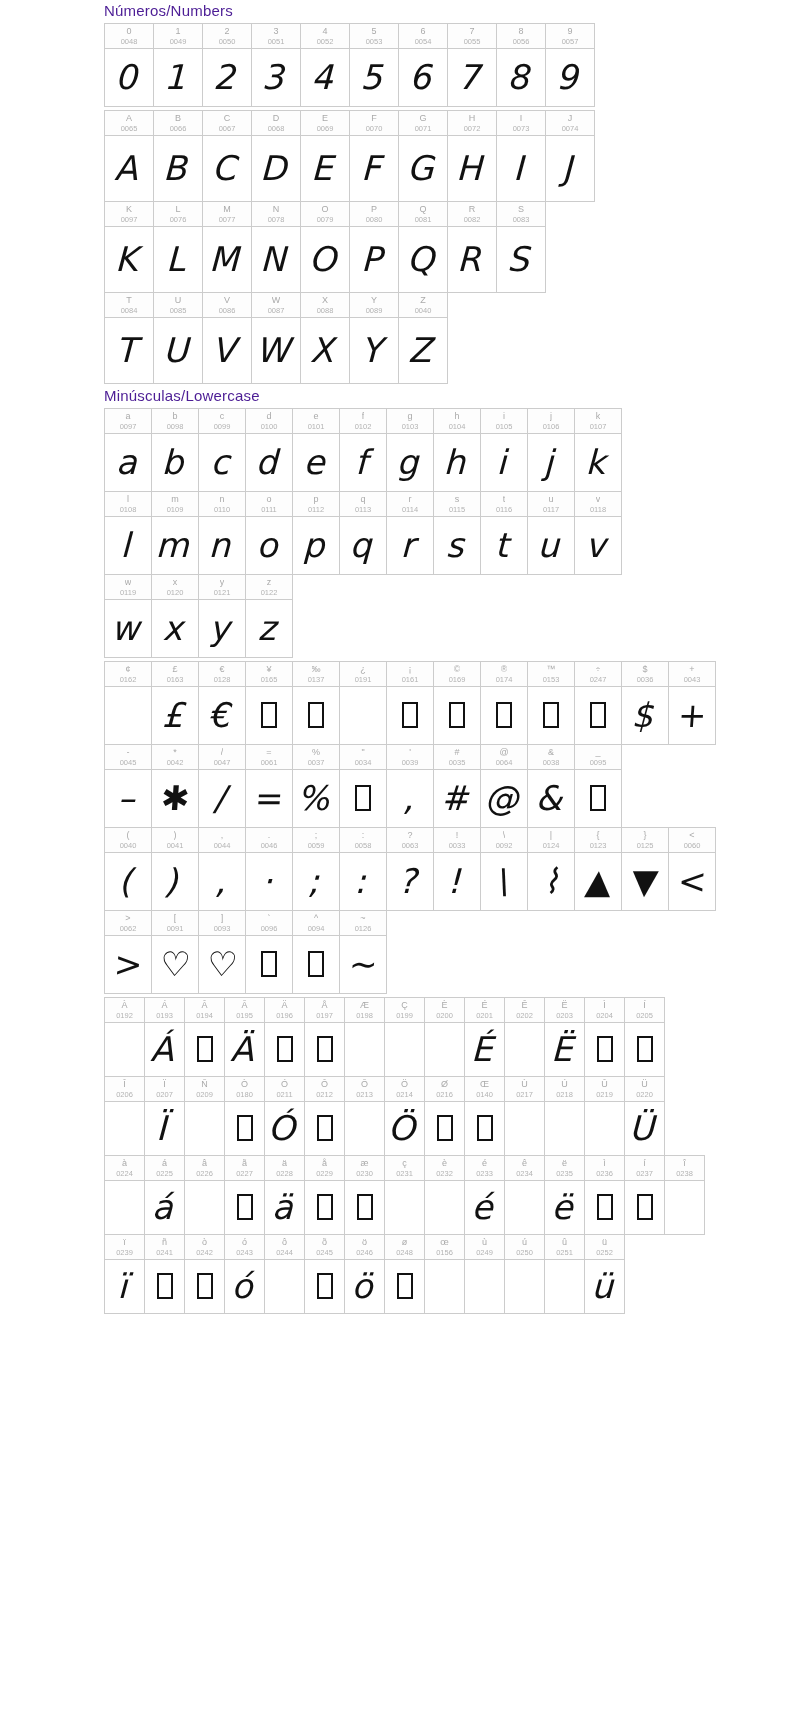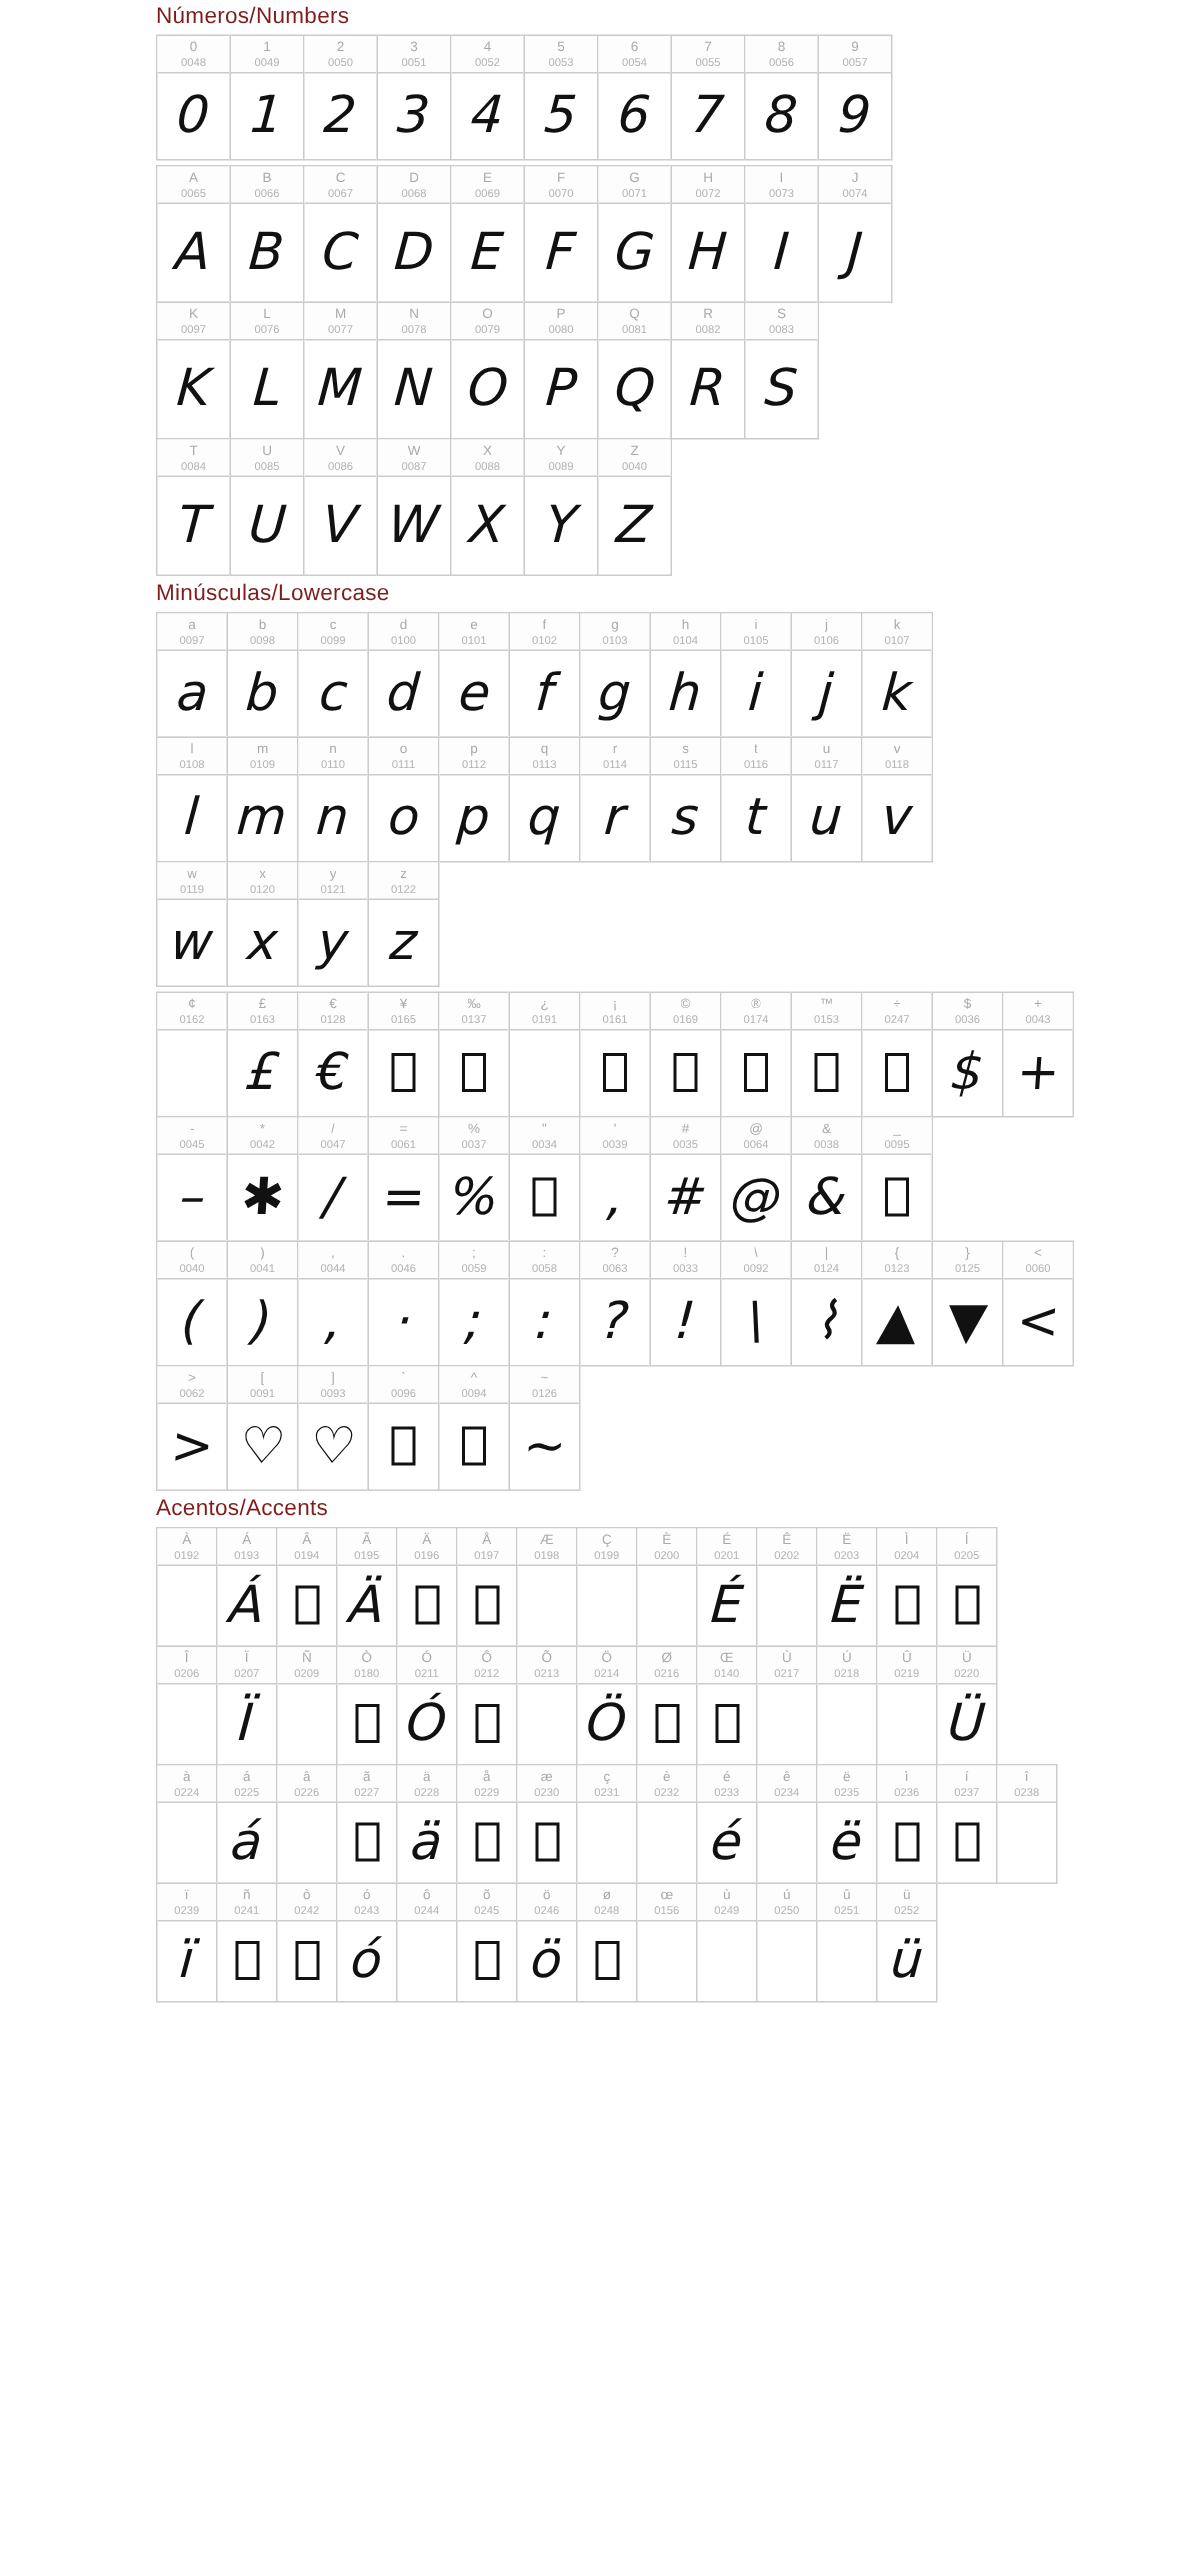--- a/index.html
+++ b/index.html
@@ -15,21 +15,21 @@
   .page {
     width: 800px;
     padding-top: 0px;
     box-sizing: border-box;
   }
   .section {
     margin-bottom: 4px;
   }
   .section-title {
     font-size: 15px;
-    color: #7f1d1d;
+    color: #4c1d95;
     margin: 0 0 4px 104px;
     font-family: "Liberation Sans", sans-serif;
     letter-spacing: 0.2px;
   }
   .section-first .section-title {
     margin-top: 2px;
   }
   .grid {
     margin-left: 104px;
   }
@@ -1079,21 +1079,20 @@
                 <div class="code">0126</div>
               </div>
               <div class="cell-body">
                 <span class="glyph-hand">∼</span>
               </div>
             </div>
           </div>
         </div>
       </div>
       <div class="section">
-        <div class="section-title">Acentos/Accents</div>
         <div class="grid">
           <div class="row">
             <div class="cell" style="width: 41px; height: 80px;">
               <div class="cell-head">
                 <div class="ch">À</div>
                 <div class="code">0192</div>
               </div>
               <div class="cell-body">
                 <span class="glyph-hand"></span>
               </div>

